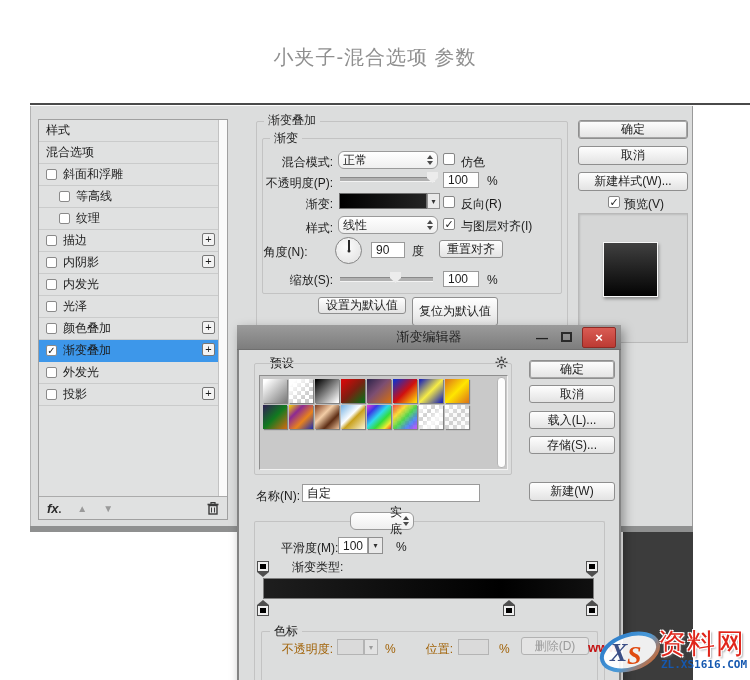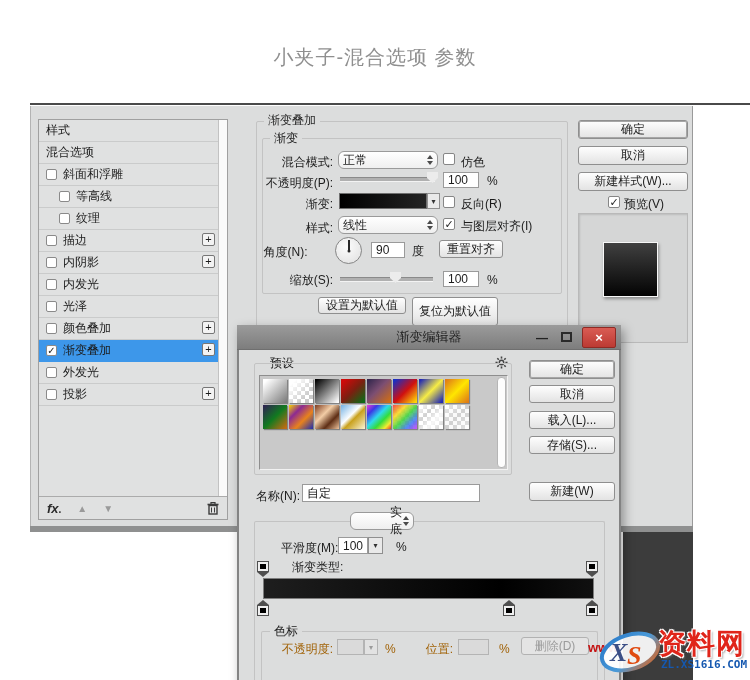--- a/index.html
+++ b/index.html
@@ -84,21 +84,21 @@
     border:1px solid #b5b5b5;border-radius:4px;box-sizing:border-box;}
   .ostop,.cstop{position:absolute;width:12px;height:16px;z-index:11;}
   .stop-sq{width:10px;height:9px;border:1px solid #4f4f4f;background:#efefef;position:relative;margin:0 auto;box-sizing:content-box;}
   .stop-sq i{position:absolute;left:2px;top:2px;right:2px;bottom:2px;background:#000;}
   .tri-dn{width:0;height:0;border-left:6px solid transparent;border-right:6px solid transparent;border-top:5px solid #4f4f4f;margin:0 auto;}
   .tri-up{width:0;height:0;border-left:6px solid transparent;border-right:6px solid transparent;border-bottom:5px solid #4f4f4f;margin:0 auto;}
   #canvas-dark{position:absolute;left:623px;top:532px;width:70px;height:148px;background:#3c3c3c;z-index:5;}
   
   #wm-www{position:absolute;left:588px;top:640px;color:#c41212;font-weight:bold;font-size:13px;z-index:20;}
   #wm-logo{position:absolute;left:596px;top:626px;z-index:21;}
-  #wm-name{position:absolute;left:658px;top:625px;font-size:28px;font-weight:bold;color:#e0251a;letter-spacing:1px;z-index:20;
+  #wm-name{position:absolute;left:658px;top:625px;font-size:28px;font-weight:normal;color:#e0251a;letter-spacing:1px;z-index:20;
     text-shadow:-1px -1px 0 #fff,1px -1px 0 #fff,-1px 1px 0 #fff,1px 1px 0 #fff,2px 2px 2px rgba(120,120,120,.6);}
   #wm-url{position:absolute;left:661px;top:658px;font-size:11px;font-weight:bold;color:#1558b0;
     font-family:"DejaVu Sans Mono","Liberation Mono",monospace;z-index:20;}
   #page-title{position:absolute;left:0;right:0;top:44px;text-align:center;font-size:20px;color:#8f8f8f;letter-spacing:1px;}
   .gearsvg{position:absolute;z-index:11;}
 </style>
 </head>
 <body>
 
 <div id="screen">

